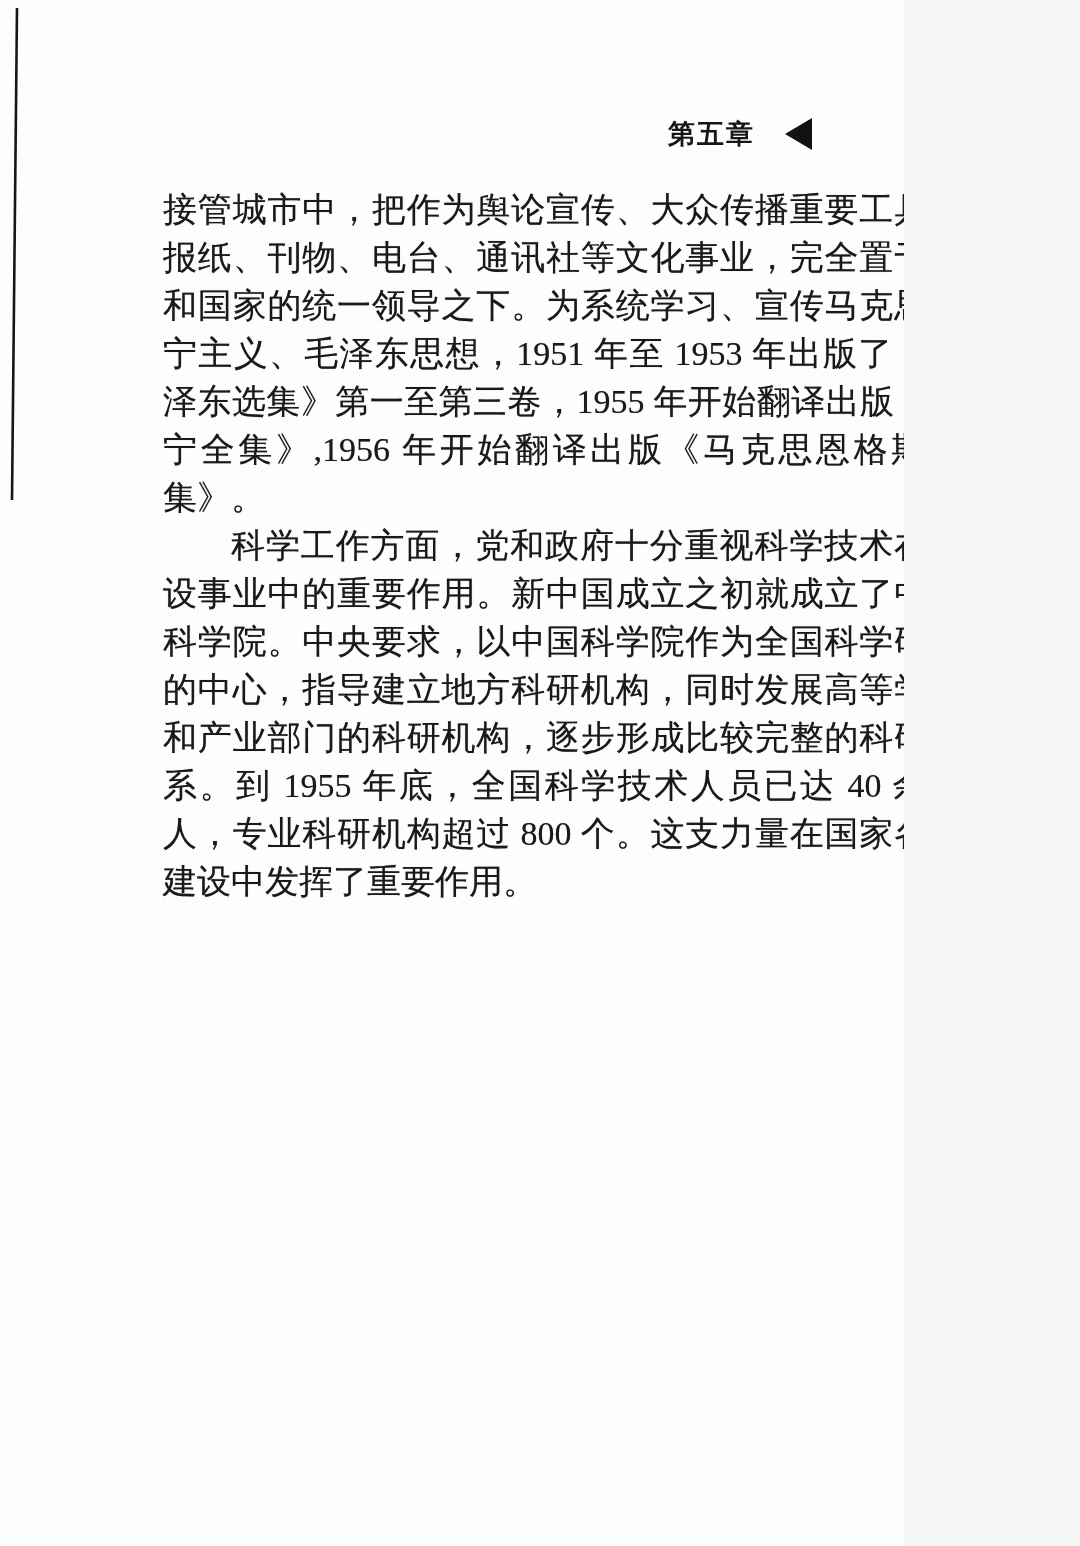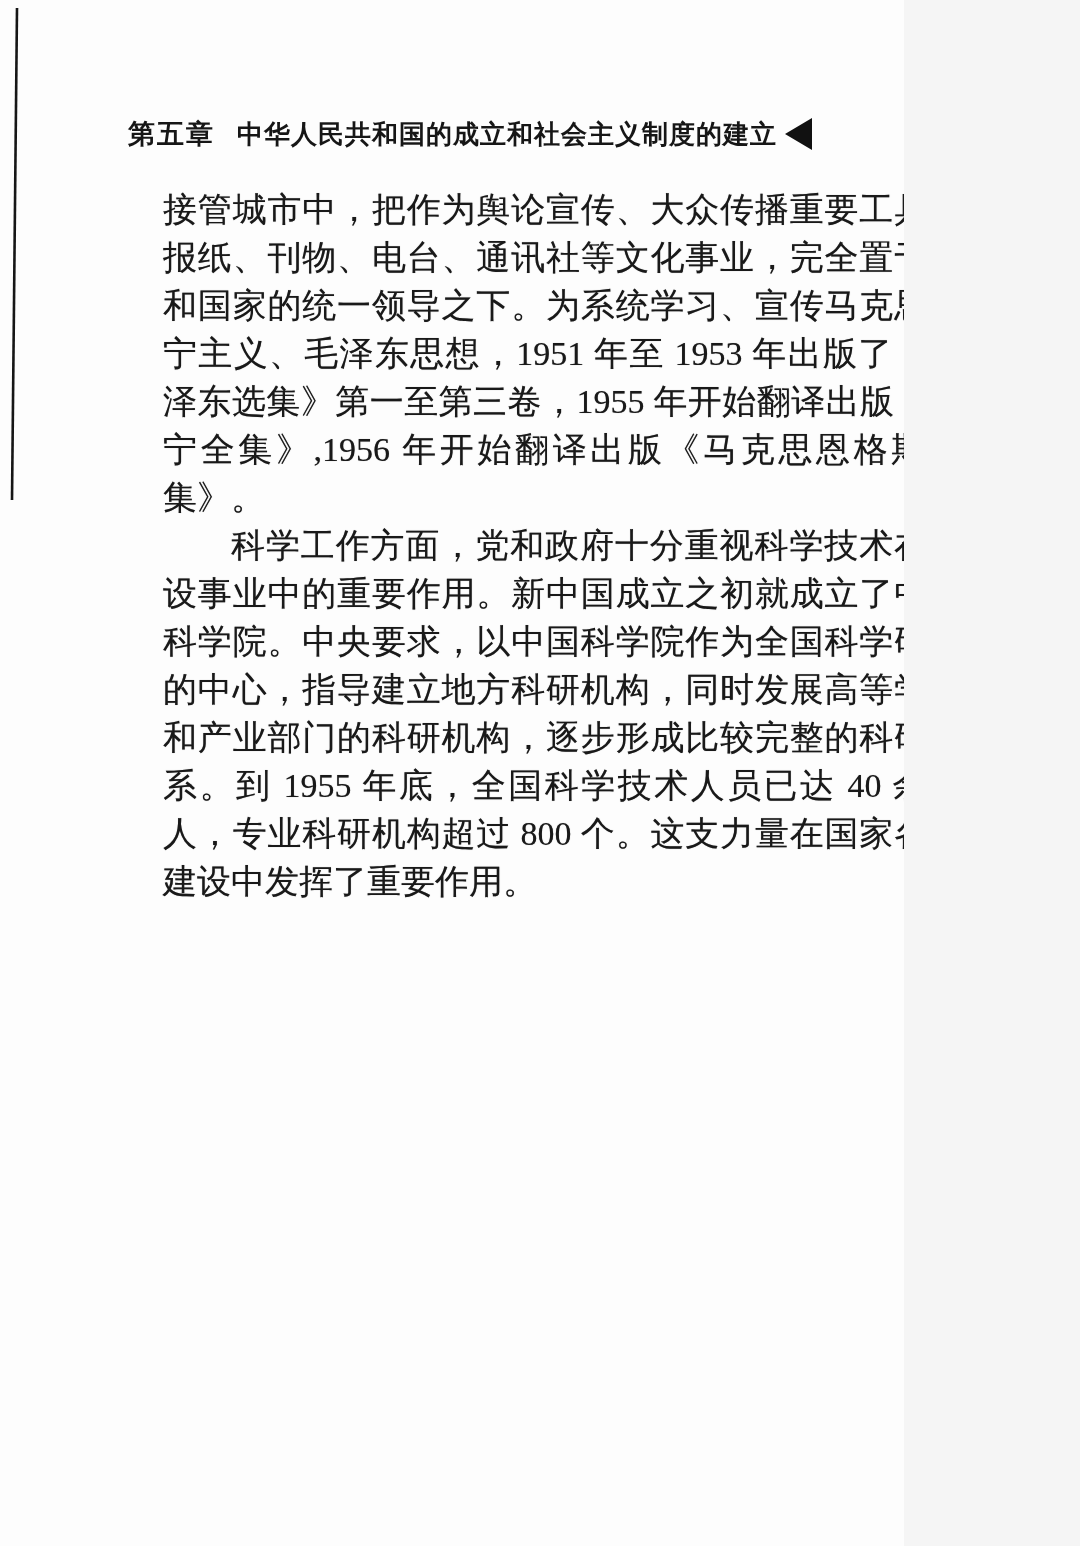--- a/index.html
+++ b/index.html
@@ -72,21 +72,20 @@
 <body>
 
 <div class="page">
 
   <svg class="edge-line" viewBox="0 0 40 560" xmlns="http://www.w3.org/2000/svg">
     <line x1="17" y1="8" x2="12" y2="500" stroke="#161616" stroke-width="2.6"></line>
   </svg>
 
   <div class="header">
     <span class="chapter-label">第五章</span>
-    <span class="chapter-title">中华人民共和国的成立和社会主义制度的建立</span>
     <span class="triangle"></span>
   </div>
 
   <div class="body-text">
     <p>接管城市中，把作为舆论宣传、大众传播重要工具的报纸、刊物、电台、通讯社等文化事业，完全置于党和国家的统一领导之下。为系统学习、宣传马克思列宁主义、毛泽东思想，1951 年至 1953 年出版了《毛泽东选集》第一至第三卷，1955 年开始翻译出版《列宁全集》,1956 年开始翻译出版《马克思恩格斯全集》。</p>
     <p class="indent">科学工作方面，党和政府十分重视科学技术在建设事业中的重要作用。新中国成立之初就成立了中国科学院。中央要求，以中国科学院作为全国科学研究的中心，指导建立地方科研机构，同时发展高等学校和产业部门的科研机构，逐步形成比较完整的科研体系。到 1955 年底，全国科学技术人员已达 40 余万人，专业科研机构超过 800 个。这支力量在国家各项建设中发挥了重要作用。</p>
   </div>
 
   <div class="page-number">165</div>
 

